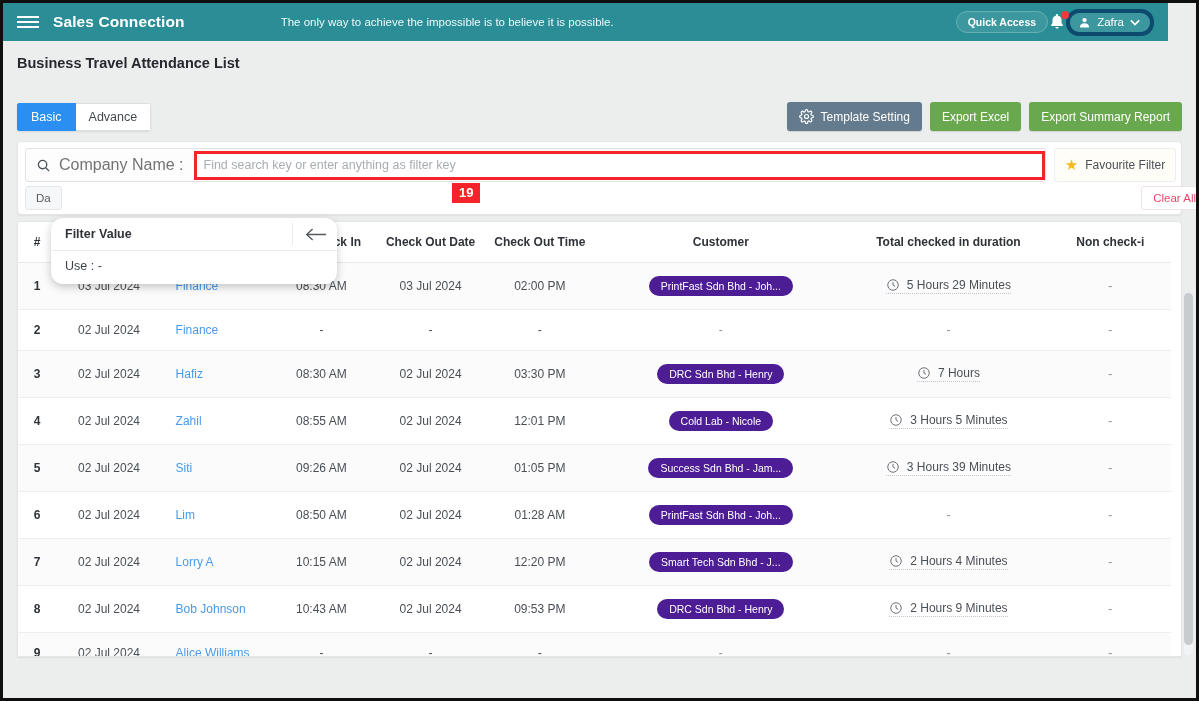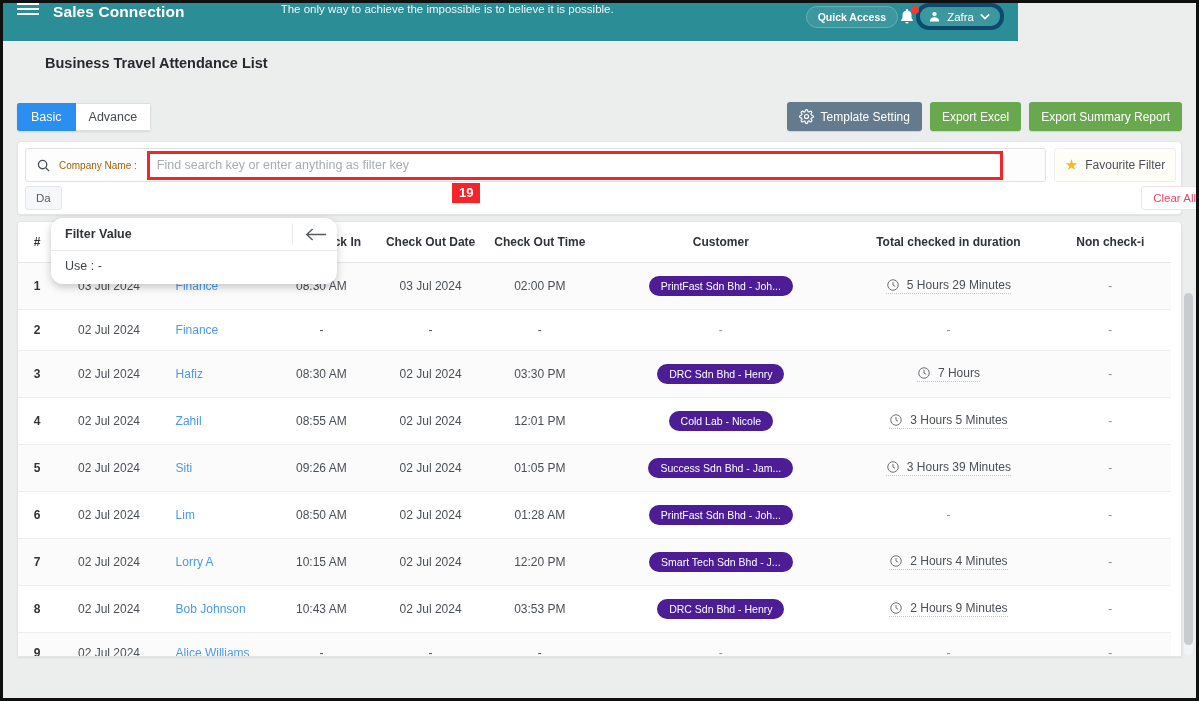--- a/index.html
+++ b/index.html
@@ -13,23 +13,23 @@
     position: relative;
     width: 1199px; height: 701px;
     border: 3px solid #0f0f0f;
     background: #eceded;
     overflow: hidden;
   }
 
   
   .topnav {
     position: absolute; left: 0; top: 0;
-    width: 1015px; height: 38px;
+    width: 1165px; height: 38px;
     background: #2b8d95;
-    display: flex; align-items: flex-start;
+    display: flex; align-items: center;
   }
   .hamburger {
     width: 38px; margin-left: 8px;
     display: flex; flex-direction: column; justify-content: center;
     gap: 3px; cursor: pointer;
   }
   .hamburger span { display:block; width: 22px; height: 2px; background:#ffffff; margin-left:6px;}
   .brand {
     color: #ffffff; font-size: 15.5px; font-weight: bold;
     letter-spacing: .1px; margin-left: 4px;
@@ -54,21 +54,21 @@
   }
   .user-pill {
     background: #3d979e; border: 4px solid #0c4a6e; border-radius: 13px;
     display:flex; align-items:center; gap:6px; padding: 3px 10px 3px 8px;
     color: #ffffff; font-size: 11.5px; cursor: pointer;
   }
   .user-pill .caret { font-size: 9px; }
 
   .page-title {
     position: absolute; left: 14px; top: 52px;
-    font-size: 14.5px; font-weight: bold; color: #262a2e; margin-left: 28px;
+    font-size: 14.5px; font-weight: bold; color: #262a2e;
   }
 
   
   .tabs {
     position: absolute; left: 14px; top: 100px;
     display: flex; border-radius: 3px; overflow: hidden;
     box-shadow: 0 1px 2px rgba(0,0,0,.09);
   }
   .tab {
     font-size: 12.5px; padding: 6px 13px; cursor: pointer;
@@ -97,21 +97,21 @@
   }
   .search-row {
     position: absolute; left: 7px; top: 6px;
     width: 1151px; height: 34px; display: flex; align-items: center;
   }
   .search-box {
     flex: 1; height: 34px; display: flex; align-items: center;
     border: 1px solid #e0e3e5; border-radius: 3px; background: #fdfdfd;
     padding-left: 10px; gap: 8px;
   }
-  .search-label { font-size: 10px; color: #a16207; white-space: nowrap; }
+  .search-label { font-size: 16px; color: #737373; white-space: nowrap; }
   .filter-input-hl {
     position: relative;
     flex: 1; height: 29px; margin-left: 2px;
     border: 3px solid #f5232a; background: #ffffff;
     display: flex; align-items: center; padding-left: 7px;
     max-width: 856px;
   }
   .filter-input-hl input {
     border: none; outline: none; width: 100%;
     font-size: 12.5px; color: #3f454a; font-family: "Liberation Sans", sans-serif;
@@ -445,21 +445,21 @@
                 <span>2 Hours 4 Minutes</span>
               </span></td>
             <td class="c-non"><span class="dash">-</span></td>
           </tr>
           <tr>
             <td class="idx c-idx">8</td>
             <td class="c-cid">02 Jul 2024</td>
             <td class="user c-usr"><a>Bob Johnson</a></td>
             <td class="c-fci">10:43 AM</td>
             <td class="c-cod">02 Jul 2024</td>
-            <td class="c-cot">03:53 PM</td>
+            <td class="c-cot">09:53 PM</td>
             <td class="c-cus"><span class="cust-chip">DRC Sdn Bhd - Henry</span></td>
             <td class="c-dur"><span class="dur">
                 <svg width="14" height="14" viewBox="0 0 24 24" fill="none" stroke="#6b7076" stroke-width="1.7">
                   <circle cx="12" cy="12" r="9"></circle>
                   <path d="M12 6.8V12l3.6 2.2"></path>
                 </svg>
                 <span>2 Hours 9 Minutes</span>
               </span></td>
             <td class="c-non"><span class="dash">-</span></td>
           </tr>

